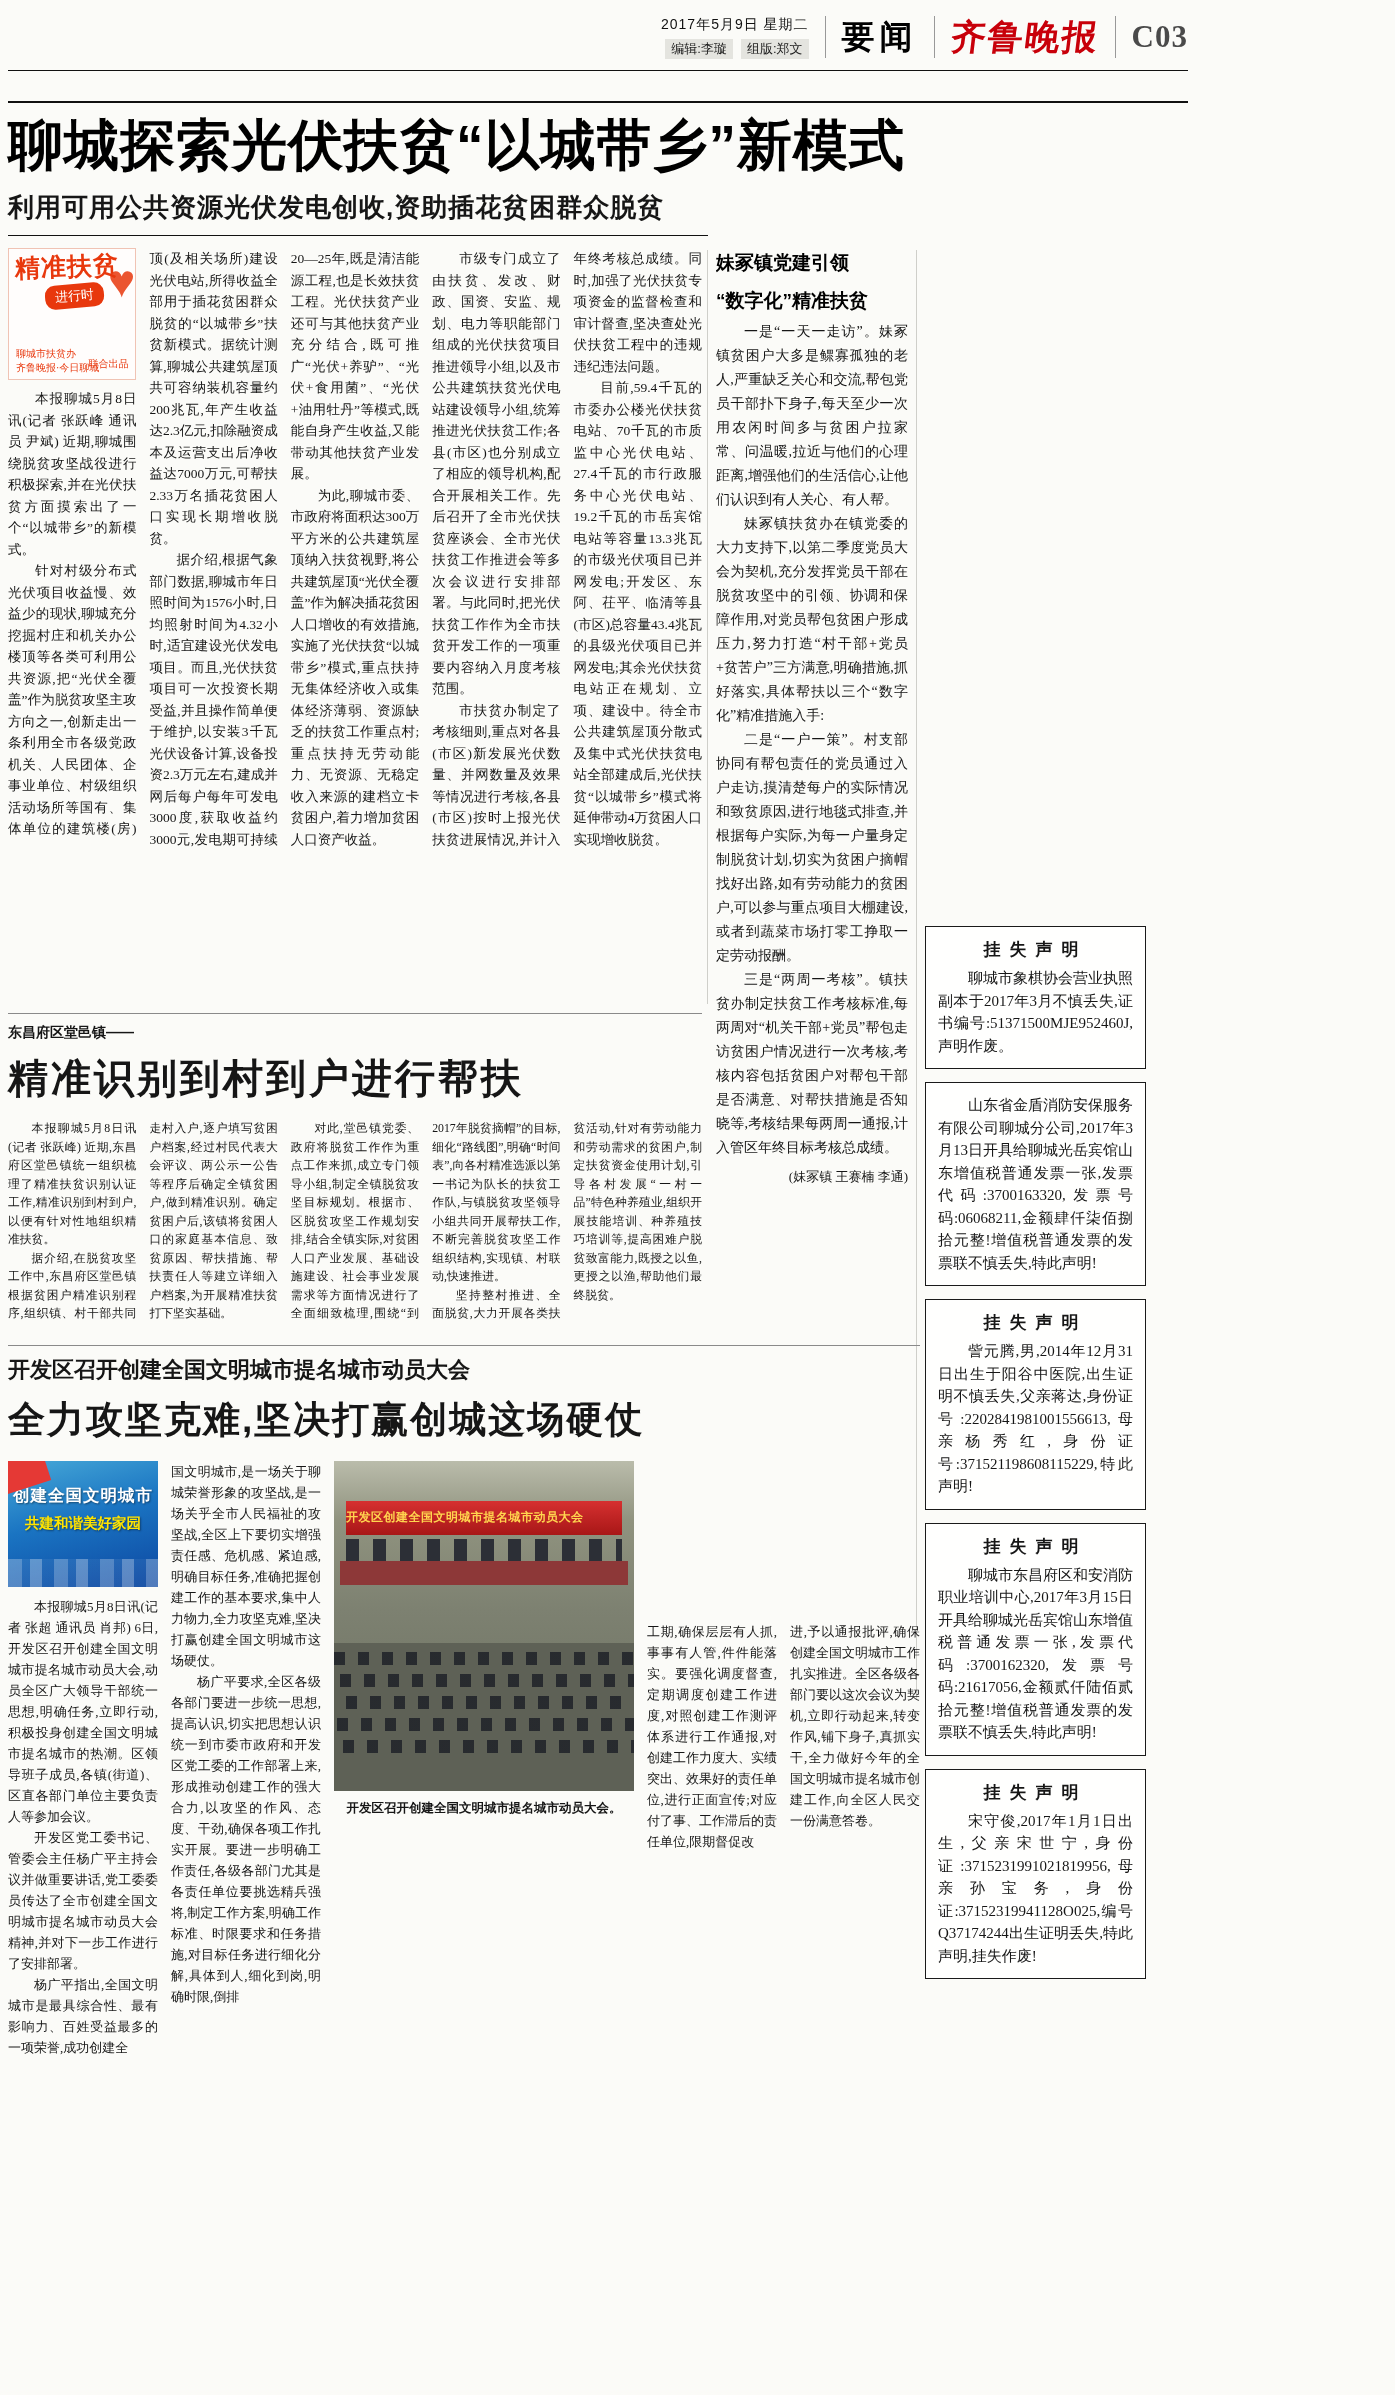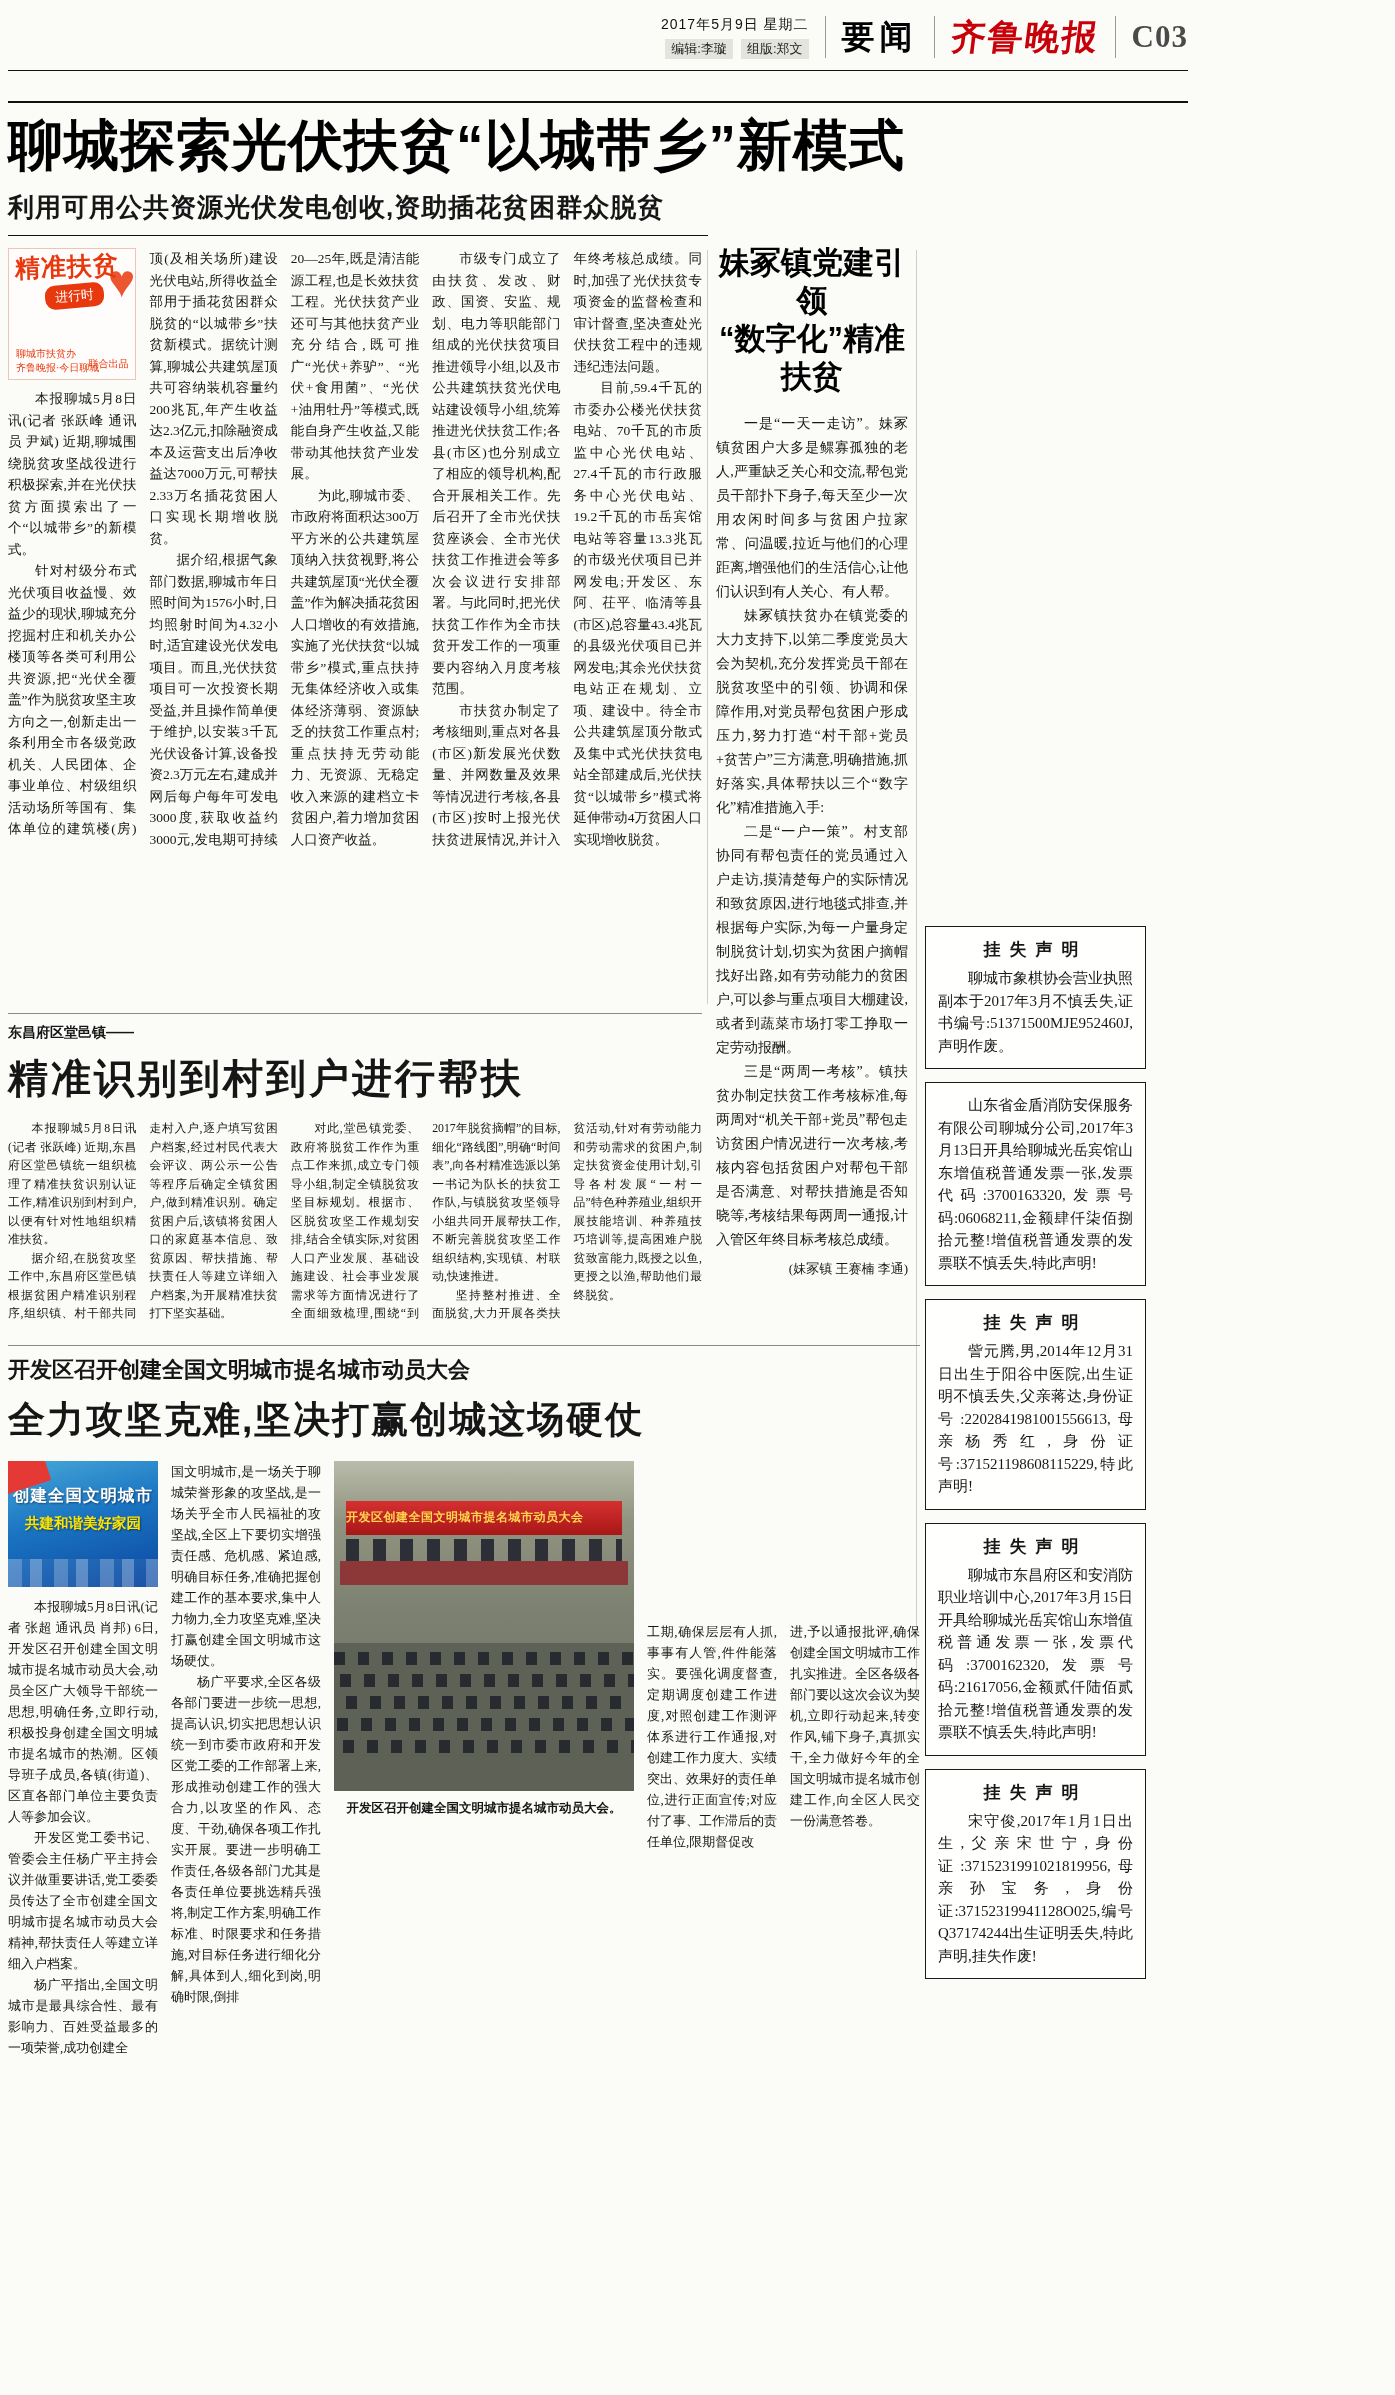--- a/index.html
+++ b/index.html
@@ -52,22 +52,22 @@
   .pv-credits { position:absolute; left:7px; bottom:5px; font-size:10px; color:#e8380d;
                 line-height:13.5px; font-family:"Liberation Sans",sans-serif; }
   .pv-credit3 { position:absolute; right:7px; bottom:5px; font-size:10px; color:#e8380d;
                 font-family:"Liberation Sans",sans-serif; }
 
   .vline1 { position:absolute; left:707px; top:250px; height:754px; border-left:1px solid #cfcfca; }
   .vline2 { position:absolute; left:916px; top:250px; height:1450px; border-left:1px solid #cfcfca; }
 
   
   .side { position:absolute; left:716px; top:244px; width:192px; height:1456px; overflow:hidden; }
-  .side-title { text-align:center; font-family:"Liberation Sans",sans-serif; font-weight:900;
-                font-size:31px; line-height:38px; margin-bottom:16px; color:#000; }
+  .side-title { text-align:left; font-family:"Liberation Sans",sans-serif; font-weight:900;
+                font-size:19px; line-height:38px; color:#000; }
   .side p { font-size:14px; line-height:24px; text-align:justify; text-indent:2em; margin:0; }
   .side-byline { text-align:right; font-size:13px; margin-top:8px; }
 
   
   .rail { position:absolute; left:925px; top:926px; width:221px; }
   .notice { border:1px solid #1a1a1a; background:#fffffe; padding:11px 12px; margin-bottom:13px; }
   .notice-title { text-align:center; font-family:"Liberation Sans",sans-serif; font-weight:900;
                   font-size:17px; letter-spacing:9px; margin-bottom:6px; }
   .notice-body { font-size:15px; line-height:22.5px; text-align:justify; text-indent:2em; }
 
@@ -239,21 +239,21 @@
   <div class="s3-body">
 
     <div class="s3-col s3-colA">
       <div class="promo">
         <div class="promo-flag"></div>
         <div class="promo-l1">创建全国文明城市</div>
         <div class="promo-l2">共建和谐美好家园</div>
         <div class="promo-sky"></div>
       </div>
       <p class="ind">本报聊城5月8日讯(记者 张超 通讯员 肖邦) 6日,开发区召开创建全国文明城市提名城市动员大会,动员全区广大领导干部统一思想,明确任务,立即行动,积极投身创建全国文明城市提名城市的热潮。区领导班子成员,各镇(街道)、区直各部门单位主要负责人等参加会议。</p>
-      <p class="ind">开发区党工委书记、管委会主任杨广平主持会议并做重要讲话,党工委委员传达了全市创建全国文明城市提名城市动员大会精神,帮扶责任人等建立详细入户档案。</p>
+      <p class="ind">开发区党工委书记、管委会主任杨广平主持会议并做重要讲话,党工委委员传达了全市创建全国文明城市提名城市动员大会精神,并对下一步工作进行了安排部署。</p>
       <p class="ind">杨广平指出,全国文明城市是最具综合性、最有影响力、百姓受益最多的一项荣誉,成功创建全</p>
     </div>
 
     <div class="s3-col s3-colB">
       <p>国文明城市,是一场关于聊城荣誉形象的攻坚战,是一场关乎全市人民福祉的攻坚战,全区上下要切实增强责任感、危机感、紧迫感,明确目标任务,准确把握创建工作的基本要求,集中人力物力,全力攻坚克难,坚决打赢创建全国文明城市这场硬仗。</p>
       <p class="ind">杨广平要求,全区各级各部门要进一步统一思想,提高认识,切实把思想认识统一到市委市政府和开发区党工委的工作部署上来,形成推动创建工作的强大合力,以攻坚的作风、态度、干劲,确保各项工作扎实开展。要进一步明确工作责任,各级各部门尤其是各责任单位要挑选精兵强将,制定工作方案,明确工作标准、时限要求和任务措施,对目标任务进行细化分解,具体到人,细化到岗,明确时限,倒排</p>
     </div>
 
     <div class="photo-col">
       <div class="photo">

